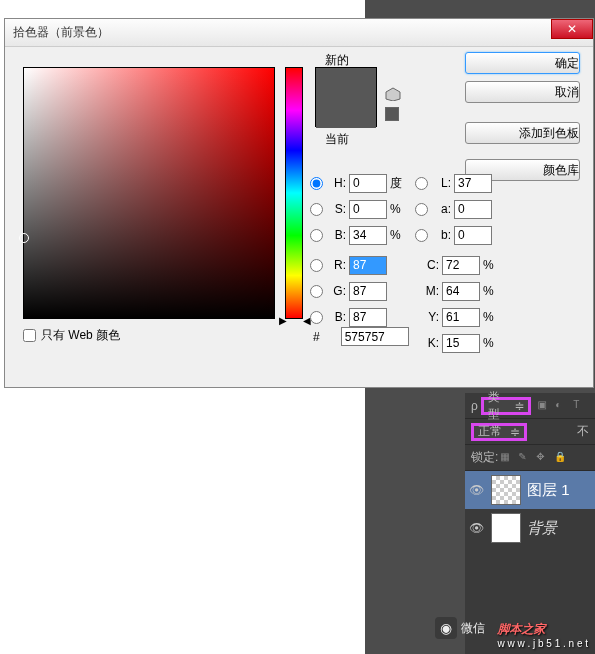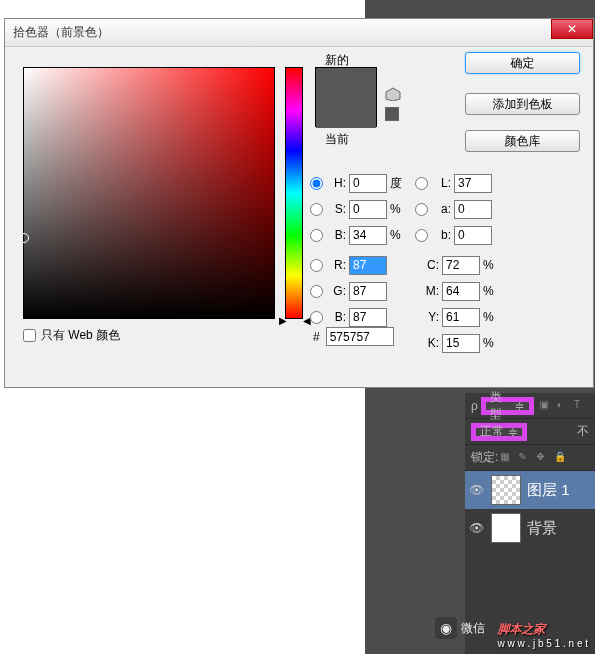--- a/index.html
+++ b/index.html
@@ -16,52 +16,52 @@
 .hue-arrow{position:absolute;left:274px;top:268px;font-size:10px;color:#000}
 .hue-arrow2{position:absolute;left:298px;top:268px;font-size:10px;color:#000}
 .preview{position:absolute;top:20px;left:310px;width:62px;height:60px;border:1px solid #000}
 .preview-new{height:30px;background:#575757}
 .preview-cur{height:30px;background:#575757}
 .lbl-new{position:absolute;top:5px;left:320px}
 .lbl-cur{position:absolute;top:84px;left:320px}
 .cube-ico{position:absolute;top:40px;left:380px;width:16px;height:14px}
 .sq-ico{position:absolute;top:60px;left:380px;width:14px;height:14px;background:#575757;border:1px solid #666}
 .btns{position:absolute;top:5px;right:10px;width:118px}
-.btn{width:115px;height:22px;background:linear-gradient(#fff,#e2e2e2);border:1px solid #8a8a8a;border-radius:3px;margin-bottom:7px;cursor:pointer;text-align:center;line-height:20px}
+.btn{width:115px;height:22px;background:linear-gradient(#fff,#e2e2e2);border:1px solid #8a8a8a;border-radius:3px;margin-bottom:7px;cursor:pointer;text-align:right;line-height:20px}
 .btn.primary{border:1px solid #3399ff;box-shadow:0 0 2px #6bf}
 .inputs{position:absolute;top:123px;left:305px;width:280px}
 .row{display:flex;align-items:center;height:26px}
 .col1{width:105px;display:flex;align-items:center}
 .col2{width:130px;display:flex;align-items:center}
 .radio{margin-right:3px}
 .fld-lbl{width:20px;text-align:right;margin-right:3px}
 .fld{width:38px;height:19px;border:1px solid #7a7a7a;padding:0 3px;background:#fff}
 .fld.sel{background:#3399ff;color:#fff}
 .unit{width:14px;margin-left:3px}
 .hex-row{position:absolute;top:280px;left:308px;display:flex;align-items:center}
-.hex-fld{width:68px;height:19px;border:1px solid #7a7a7a;padding:0 3px;margin-left:6px;background:#fff}
+.hex-fld{width:68px;height:19px;border:1px solid #7a7a7a;padding:0 3px;margin-left:21px;background:#fff}
 .web-only{position:absolute;top:280px;left:18px;display:flex;align-items:center}
 .web-only input{margin-right:5px}
 .panels{position:absolute;top:393px;right:0;width:130px;background:#3a3a3a;color:#bbb;height:261px}
 .tabs{display:flex;height:22px;background:#2d2d2d;border-bottom:1px solid #222}
 .tab{padding:3px 6px;font-size:11px;color:#999;cursor:pointer}
 .tab.active{background:#3a3a3a;color:#ddd}
 .tab.cut{color:#888}
 .panel-row{display:flex;align-items:center;height:26px;padding:0 6px;border-bottom:1px solid #2a2a2a;font-size:11px}
-.dd{background:#444;border:5px solid #d946ef;height:18px;padding:0 4px;display:flex;align-items:center;margin-right:4px}
+.dd{background:#444;border:3px solid #d946ef;height:18px;padding:0 4px;display:flex;align-items:center;margin-right:4px}
 .ico-s{width:14px;height:14px;display:inline-block;margin:0 2px;font-size:10px;color:#888}
 .layer{display:flex;align-items:center;height:38px;padding:0 4px}
 .layer.active{background:#5a7aa8}
 .eye{width:16px;color:#ccc}
 .thumb{width:30px;height:30px;border:1px solid #666;margin:0 6px}
 .thumb.checker{background:repeating-conic-gradient(#ccc 0 25%,#fff 0 50%) 0 0/8px 8px}
 .thumb.white{background:#fff}
 .layer-name{color:#ddd;font-size:15px}
 .layer.active .layer-name{color:#fff}
-.italic{}
+.italic{font-style:italic}
 .watermark{position:absolute;bottom:5px;right:7px;color:#f66;font-family:cursive;font-style:italic;font-size:20px;font-weight:bold;text-shadow:1px 1px 2px #000}
 .watermark small{display:block;color:#fff;font-size:10px;font-style:normal;font-weight:normal;text-align:right}
 .wechat{position:absolute;bottom:15px;right:110px;color:#eee;font-size:14px;display:flex;align-items:center}
 .wechat-ico{width:22px;height:22px;border-radius:4px;background:#3a3a3a;margin-right:4px;display:flex;align-items:center;justify-content:center;font-size:14px}
 </style>
 </head>
 <body>
 
 <div class="dark-bg"></div>
 
@@ -84,20 +84,21 @@
       <div class="preview-cur"></div>
     </div>
     <div class="lbl-cur">当前</div>
     <svg class="cube-ico" viewBox="0 0 16 14">
         <polygon points="8,1 15,5 15,12 8,14 1,12 1,5" fill="#ccc" stroke="#666"></polygon>
       </svg>
     <div class="sq-ico"></div>
 
     <div class="btns">
       <div class="btn primary">确定</div>
+      <div class="btn">取消</div>
       <div style="height:12px"></div>
       <div class="btn">添加到色板</div>
       <div style="height:8px"></div>
       <div class="btn">颜色库</div>
     </div>
 
     <div class="inputs">
       <div class="row">
         <div class="col1">
             <input type="radio" class="radio" checked="" style="">

